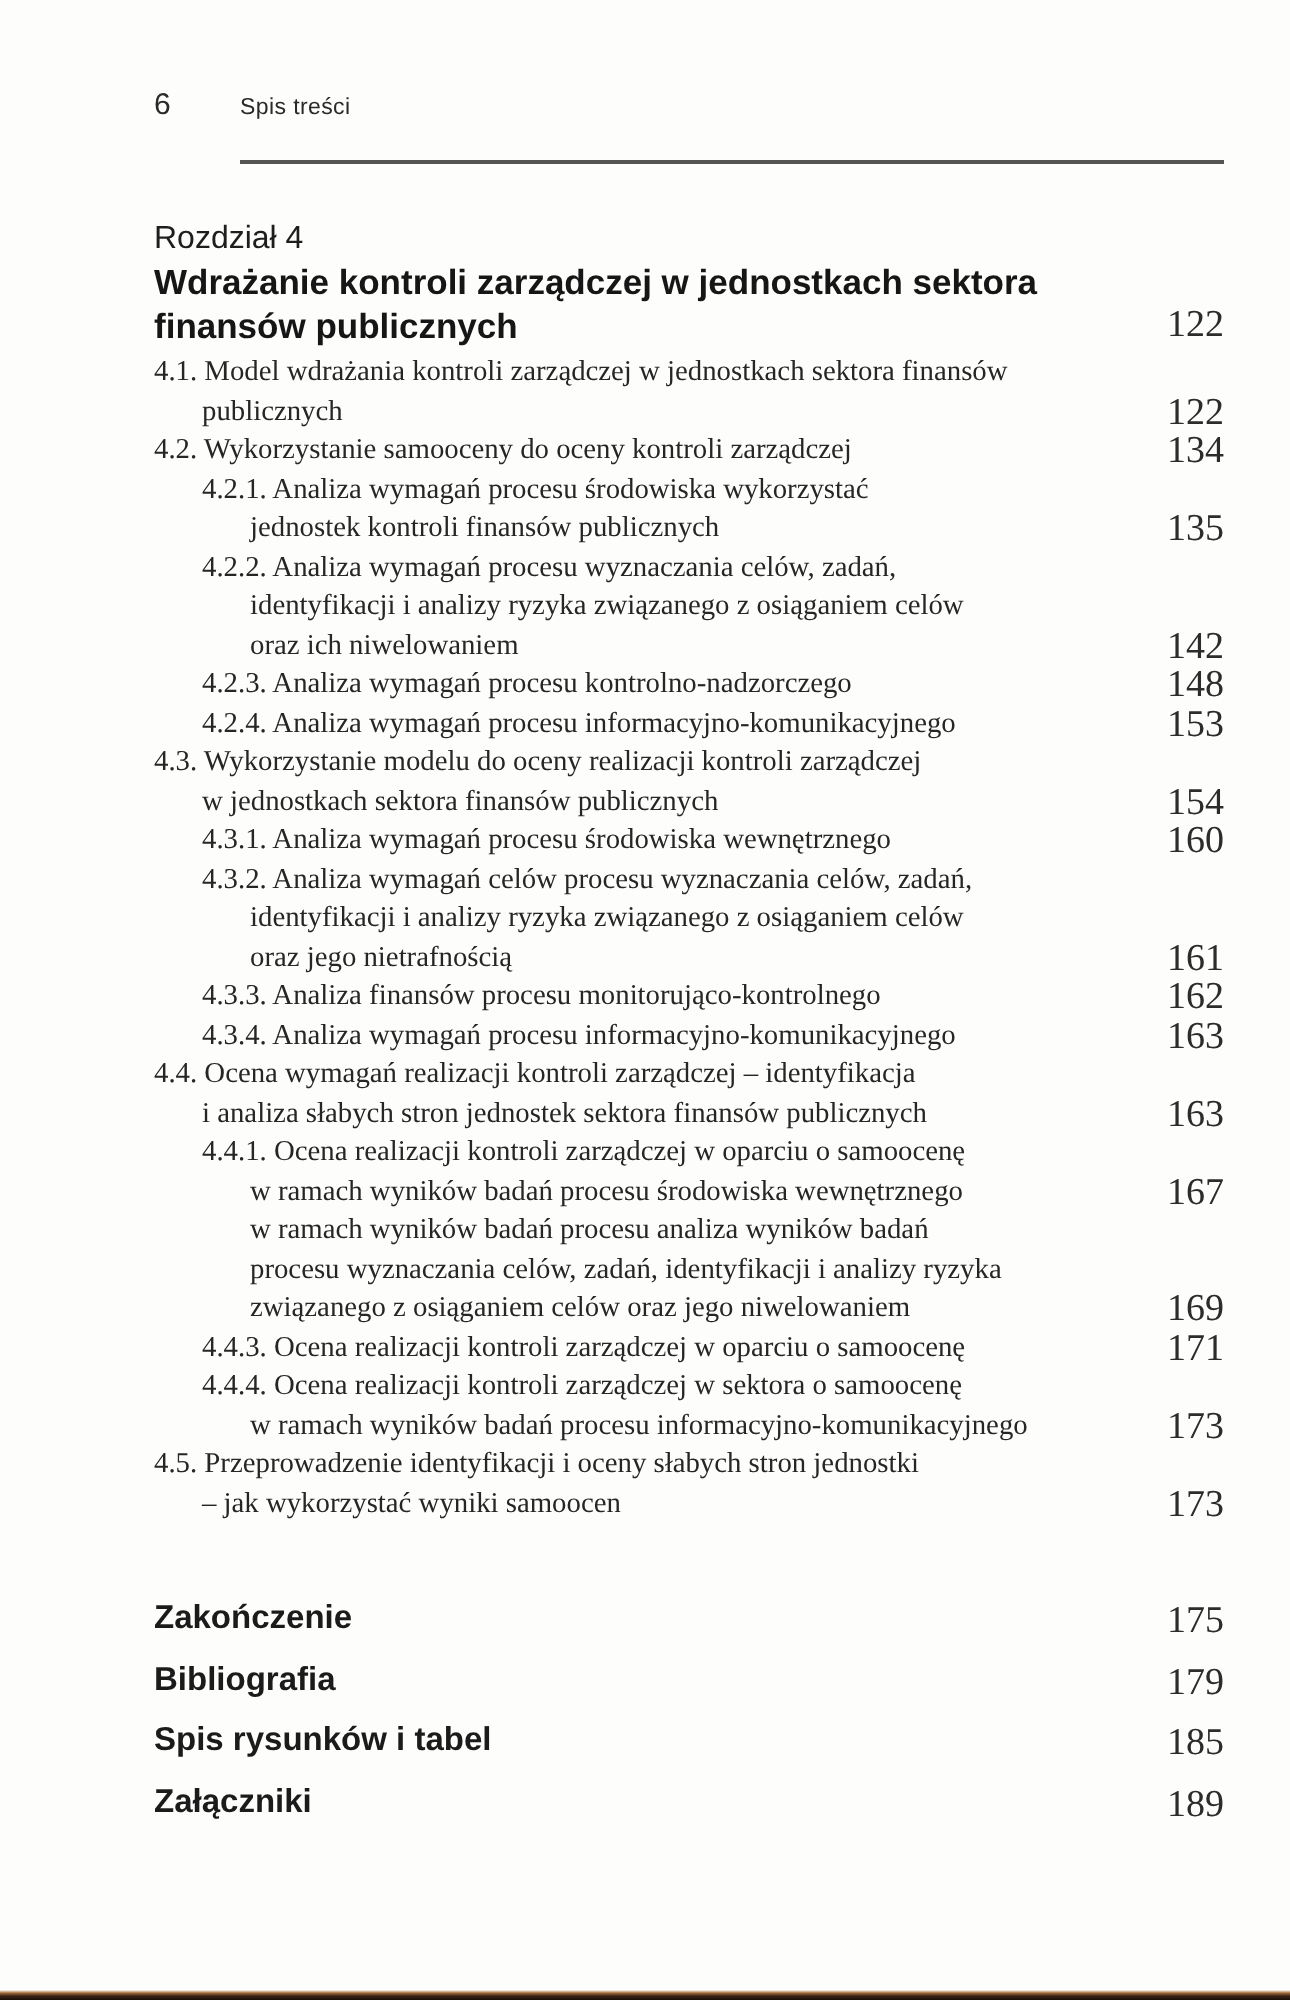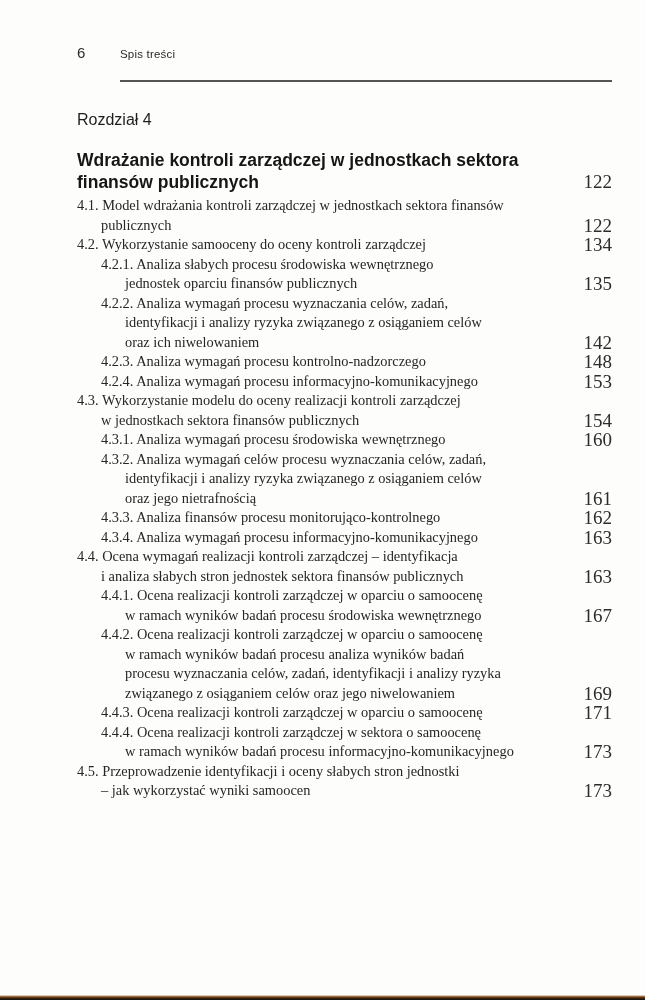--- a/index.html
+++ b/index.html
@@ -40,21 +40,21 @@
   }
 
   
   .chapter { margin-top: 29px; }
   .chapter-label {
     font-family: "Liberation Sans", sans-serif;
     font-size: 16px;
     line-height: 18px;
     color: #1e1e1e;
   }
-  .chapter-title-row { display: flex; margin-top: 20px; }
+  .chapter-title-row { display: flex; margin-top: 1px; }
   .chapter-title {
     width: 497px;
     flex: 0 0 auto;
     font-family: "Liberation Sans", sans-serif;
     font-weight: bold;
     font-size: 17.5px;
     line-height: 22px;
     color: #161616;
   }
   .chapter-title .tl { white-space: nowrap; }
@@ -145,22 +145,22 @@
 
     <div class="entry">
       <div class="txt">
         <div class="ln i0">4.2. Wykorzystanie samooceny do oceny kontroli zarządczej</div>
       </div>
       <div class="pg">134</div>
     </div>
 
     <div class="entry">
       <div class="txt">
-        <div class="ln i1">4.2.1. Analiza słabych procesu środowiska wewnętrznego</div>
-        <div class="ln i2">jednostek oparciu finansów publicznych</div>
+        <div class="ln i1">4.2.1. Analiza wymagań procesu środowiska wykorzystać</div>
+        <div class="ln i2">jednostek kontroli finansów publicznych</div>
       </div>
       <div class="pg">135</div>
     </div>
 
     <div class="entry">
       <div class="txt">
         <div class="ln i1">4.2.2. Analiza wymagań procesu wyznaczania celów, zadań,</div>
         <div class="ln i2">identyfikacji i analizy ryzyka związanego z osiąganiem celów</div>
         <div class="ln i2">oraz ich niwelowaniem</div>
       </div>
@@ -230,21 +230,20 @@
     <div class="entry">
       <div class="txt">
         <div class="ln i1">4.4.1. Ocena realizacji kontroli zarządczej w oparciu o samoocenę</div>
         <div class="ln i2">w ramach wyników badań procesu środowiska wewnętrznego</div>
       </div>
       <div class="pg">167</div>
     </div>
 
     <div class="entry">
       <div class="txt">
-        <div class="ln i1">4.4.2. Ocena realizacji kontroli zarządczej w oparciu o samoocenę</div>
         <div class="ln i2">w ramach wyników badań procesu analiza wyników badań</div>
         <div class="ln i2">procesu wyznaczania celów, zadań, identyfikacji i analizy ryzyka</div>
         <div class="ln i2">związanego z osiąganiem celów oraz jego niwelowaniem</div>
       </div>
       <div class="pg">169</div>
     </div>
 
     <div class="entry">
       <div class="txt">
         <div class="ln i1">4.4.3. Ocena realizacji kontroli zarządczej w oparciu o samoocenę</div>
@@ -263,15 +262,33 @@
     <div class="entry">
       <div class="txt">
         <div class="ln i0">4.5. Przeprowadzenie identyfikacji i oceny słabych stron jednostki</div>
         <div class="ln i1">– jak wykorzystać wyniki samoocen</div>
       </div>
       <div class="pg">173</div>
     </div>
 
   </div>
 
+  <div class="backmatter">
+    <div class="bm-row">
+      <div class="bm-label">Zakończenie</div>
+      <div class="pg">175</div>
+    </div>
+    <div class="bm-row">
+      <div class="bm-label">Bibliografia</div>
+      <div class="pg">179</div>
+    </div>
+    <div class="bm-row">
+      <div class="bm-label">Spis rysunków i tabel</div>
+      <div class="pg">185</div>
+    </div>
+    <div class="bm-row">
+      <div class="bm-label">Załączniki</div>
+      <div class="pg">189</div>
+    </div>
+  </div>
 
   <div class="scan-edge"></div>
 </div>
 
 </body></html>

